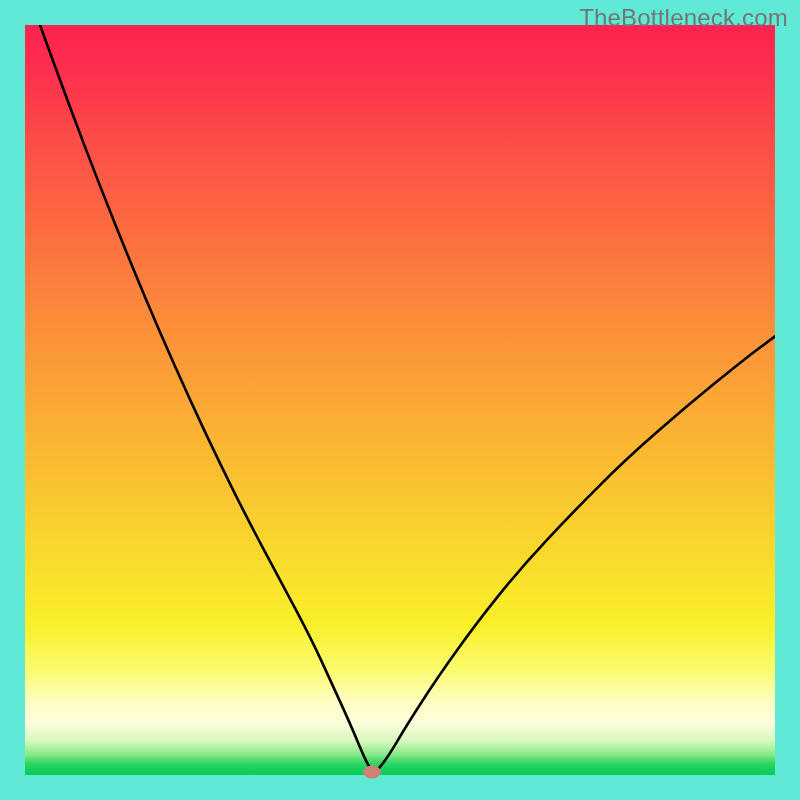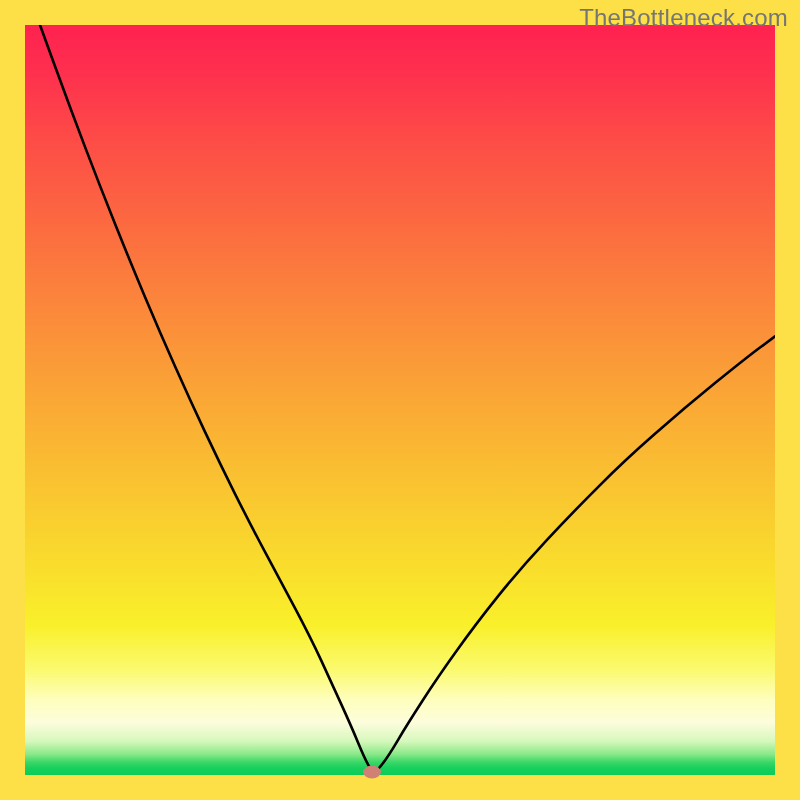--- a/index.html
+++ b/index.html
@@ -1,21 +1,21 @@
 <!DOCTYPE html>
 <html><head>
 <meta charset="utf-8">
 <style>
   * { margin: 0; padding: 0; box-sizing: border-box; }
   html, body { width: 800px; height: 800px; overflow: hidden; background: #000; }
   .frame {
     position: relative;
     width: 800px;
     height: 800px;
-    background: #fde047;
+    background: #5eead4;
   }
   .watermark {
     position: absolute;
     top: 4px;
     right: 12px;
     font-family: Arial, Helvetica, sans-serif;
     font-size: 24px;
     color: #757575;
     letter-spacing: 0.2px;
     z-index: 5;

